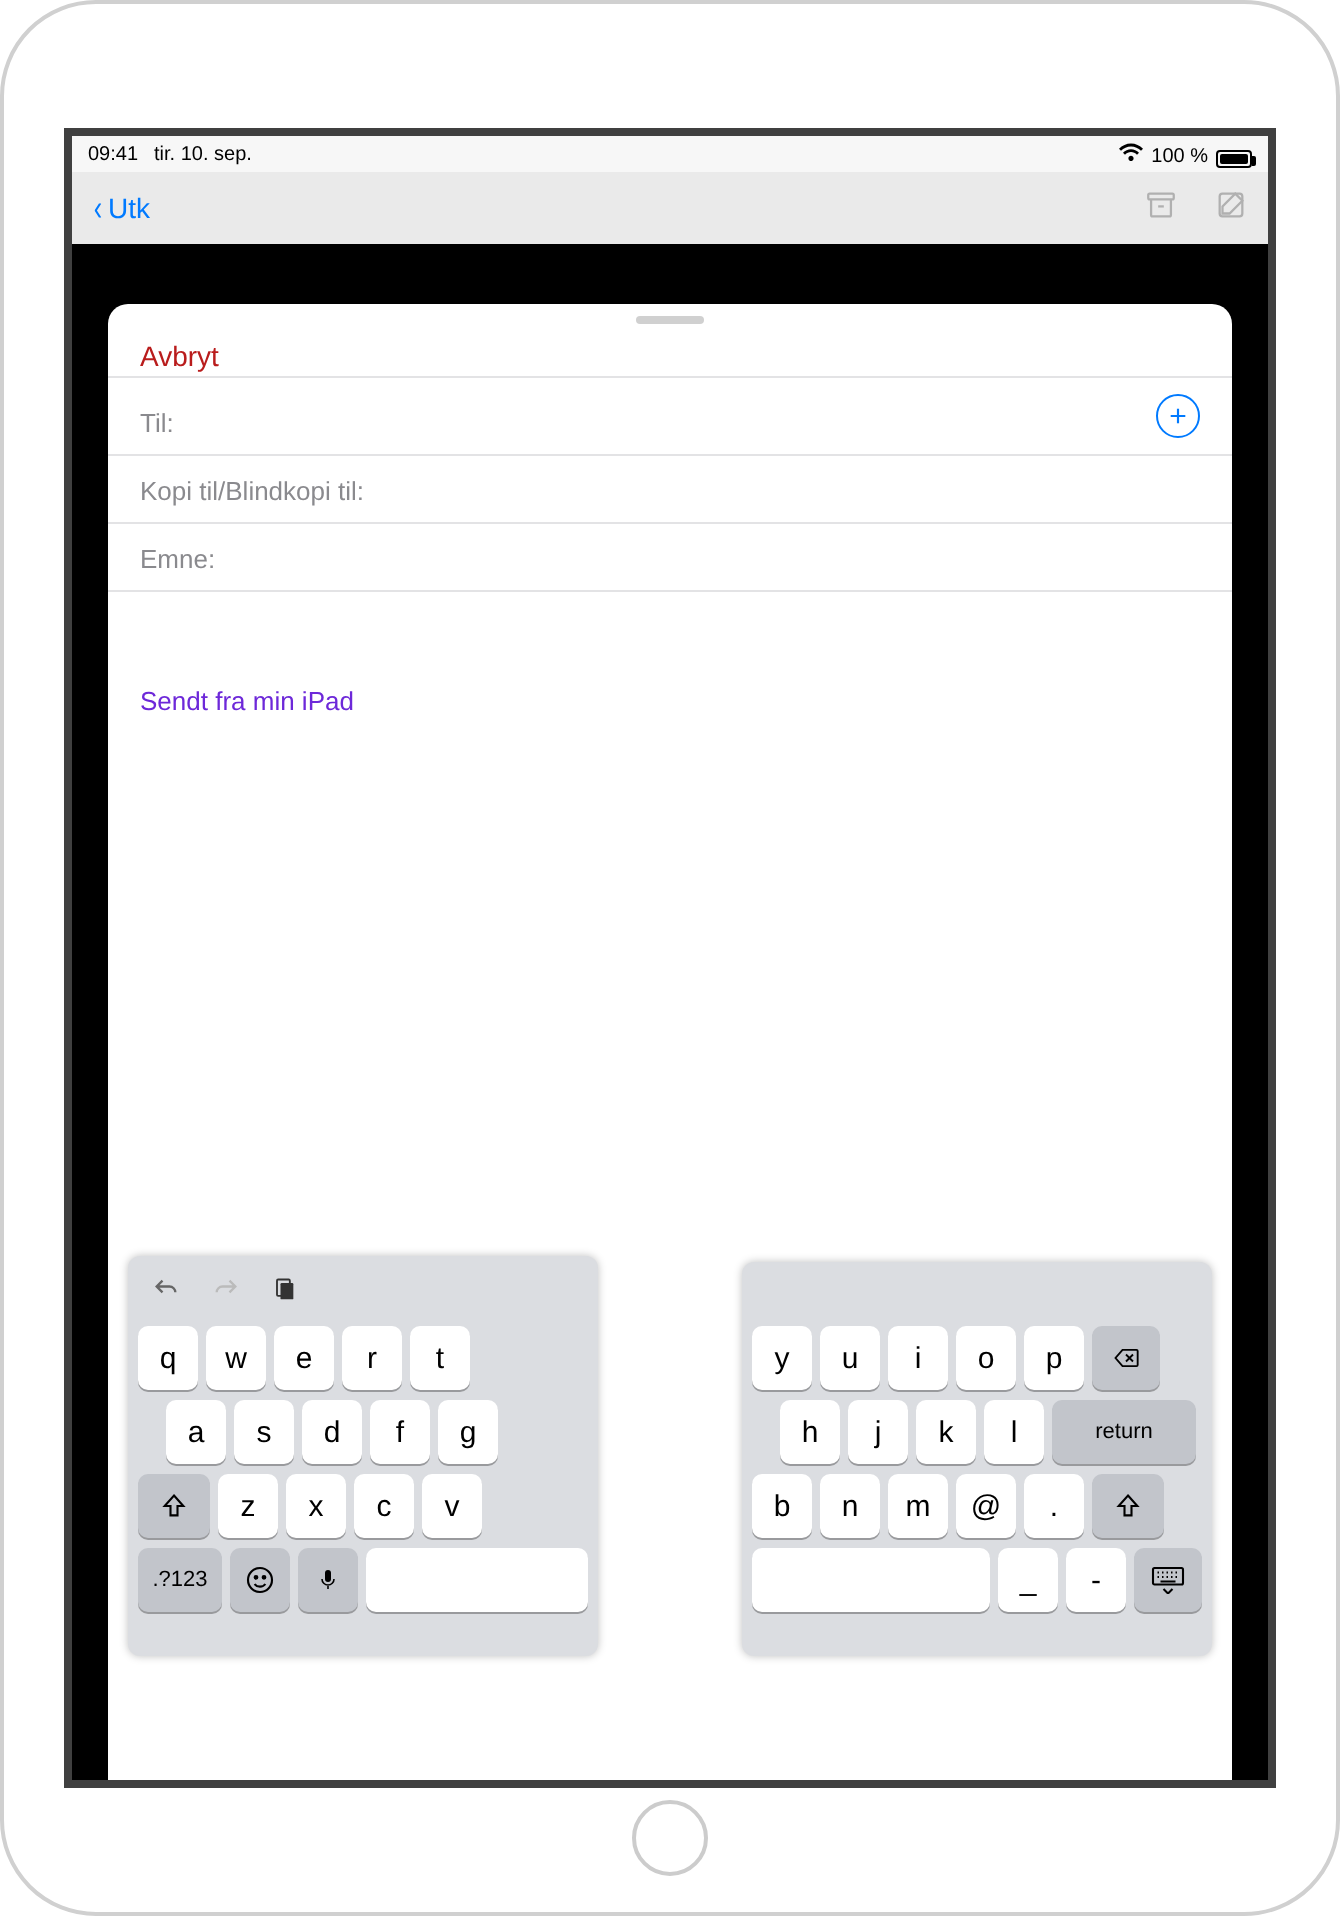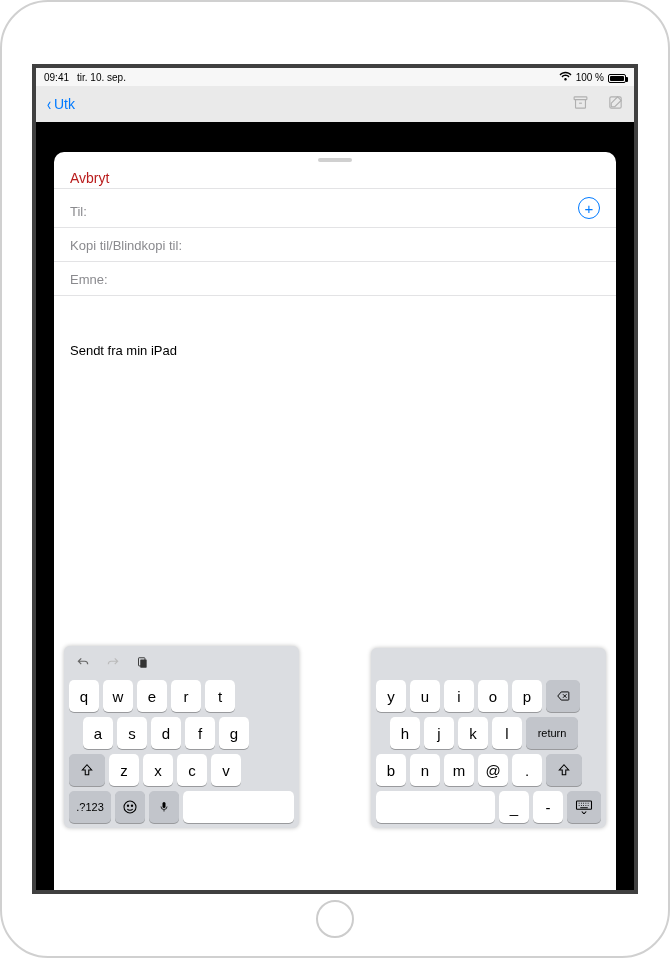--- a/index.html
+++ b/index.html
@@ -163,21 +163,21 @@
       justify-content: center;
       color: #007aff;
       font-size: 15px;
       line-height: 1;
     }
     
     .body-area {
       flex: 1;
       padding: 18px 16px;
       font-size: 13px;
-      color: #000000;
+      color: #6d28d9;
     }
     .body-area .signature { margin-top: 14px; }
     
     
     .keyboard-container {
       position: absolute;
       left: 0;
       right: 0;
       bottom: 62px;
       height: 210px;
@@ -221,26 +221,26 @@
       font-size: 15px;
       color: #000;
       box-shadow: 0 1px 0 rgba(0,0,0,0.3);
       flex-shrink: 0;
     }
     .key.special { background: #c2c5cb; }
     .key.shift { width: 36px; }
     .key.num { width: 42px; font-size: 11px; }
     .key.space-l { flex: 1; }
     .key.space-r { flex: 1; }
-    .key.return { width: 52px; font-size: 11px; }
+    .key.return { width: 72px; font-size: 11px; }
     .key.backspace { width: 34px; }
     .key.kb-switch { width: 34px; }
     .key.dash { width: 30px; }
     
-    .kb-row:last-child { margin-bottom: 0; }
+    .kb-row:last-child { margin-bottom: 17px; }
   </style>
 </head>
 <body>
 
 <div class="ipad-frame">
   <div class="screen">
 
     <div class="status-bar">
       <div class="left">
         <span>09:41</span>

